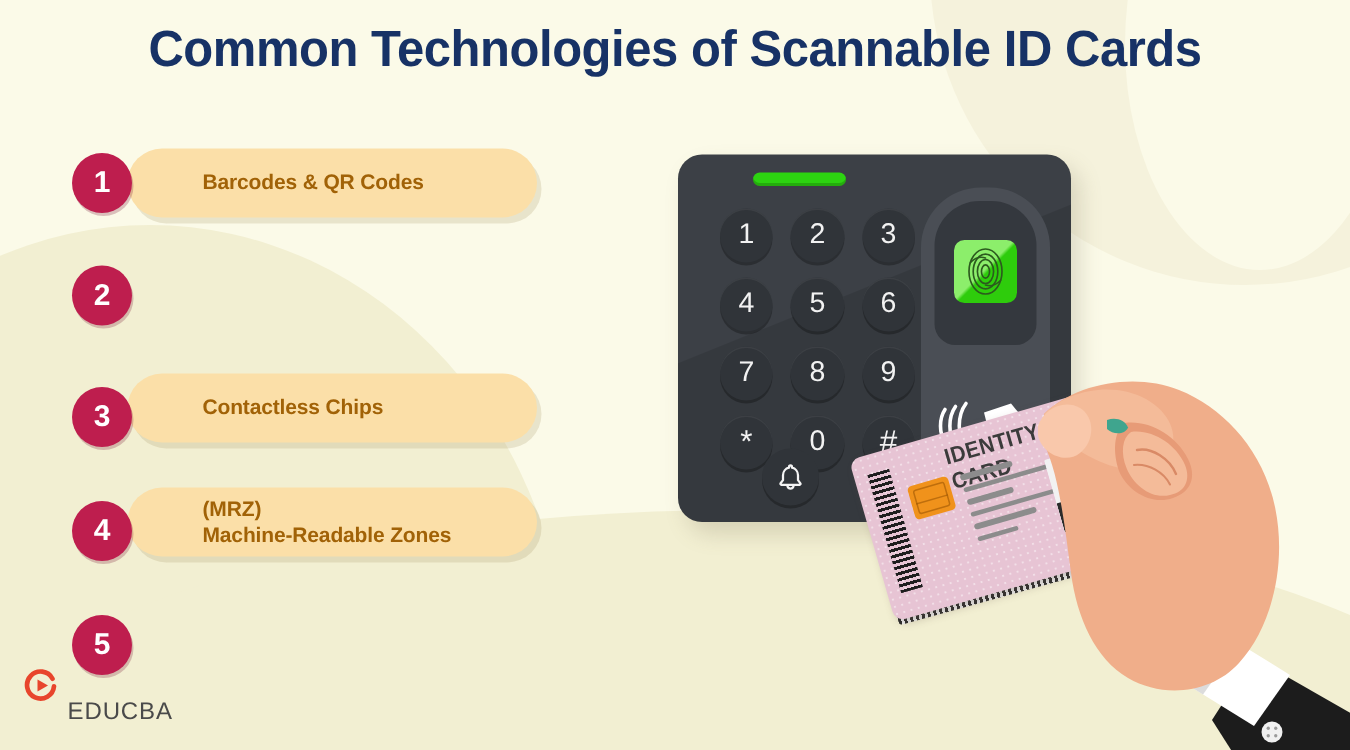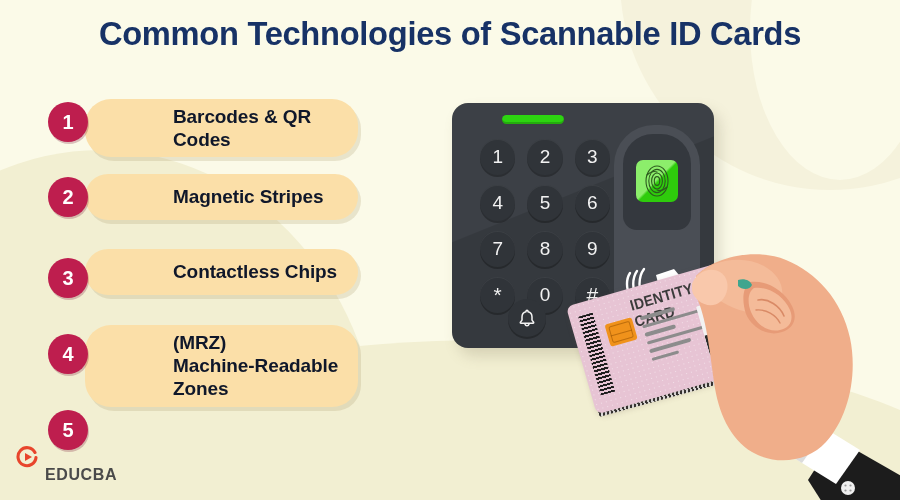--- a/index.html
+++ b/index.html
@@ -43,23 +43,22 @@
   .item{position:relative;height:46px;margin-bottom:29px;}
   .item.tall{height:58px;margin-bottom:18px;}
   .pill{
     position:absolute;left:37px;top:0;right:0;min-height:46px;
     background:#FBDFA8;border-radius:26px;
     box-shadow:3px 4px 0 rgba(160,140,90,.20);
     display:flex;align-items:center;
     padding:6px 18px 6px 50px;box-sizing:border-box;
   }
   .pill-text{
-    font-size:19px;font-weight:bold;color:#0f172a;line-height:1.22;
+    font-size:14px;font-weight:bold;color:#a16207;line-height:1.22;
     letter-spacing:-0.1px;
-    margin-left:38px;
   }
   .badge{
     position:absolute;left:0;top:3px;width:40px;height:40px;border-radius:50%;
     background:#BE1E4E;color:#fff;
     display:flex;align-items:center;justify-content:center;
     font-size:20px;font-weight:bold;z-index:3;
     box-shadow:1px 2px 0 rgba(120,20,50,.25);
   }
   .item.tall .badge{top:9px;}
 
@@ -177,21 +176,21 @@
   }
 
   
   .hand{position:absolute;left:690px;top:252px;width:215px;height:250px;}
 
   
   .logo{
     position:absolute;left:16px;bottom:16px;display:flex;align-items:center;gap:7px;
   }
   .logo-text{
-    font-size:16px;font-weight:bold;color:#4A4A4A;letter-spacing:.6px;margin-top:36px;
+    font-size:16px;font-weight:normal;color:#4A4A4A;letter-spacing:.6px;margin-top:36px;
   }
 </style>
 </head>
 <body>
 
 <div id="stage">
 
   <div class="bg-layer">
     <div class="bg-curve-left"></div>
     <div class="bg-curve-bottom"></div>
@@ -207,25 +206,20 @@
       <div class="badge">1</div>
       <div class="pill">
         <div class="pill-text">
           <div>Barcodes &amp; QR Codes</div>
         </div>
       </div>
     </div>
 
     <div class="item">
       <div class="badge">2</div>
-      <div class="pill">
-        <div class="pill-text">
-          <div>Magnetic Stripes</div>
-        </div>
-      </div>
     </div>
 
     <div class="item tall">
       <div class="badge">3</div>
       <div class="pill">
         <div class="pill-text">
           <div>Contactless Chips</div>
         </div>
       </div>
     </div>

